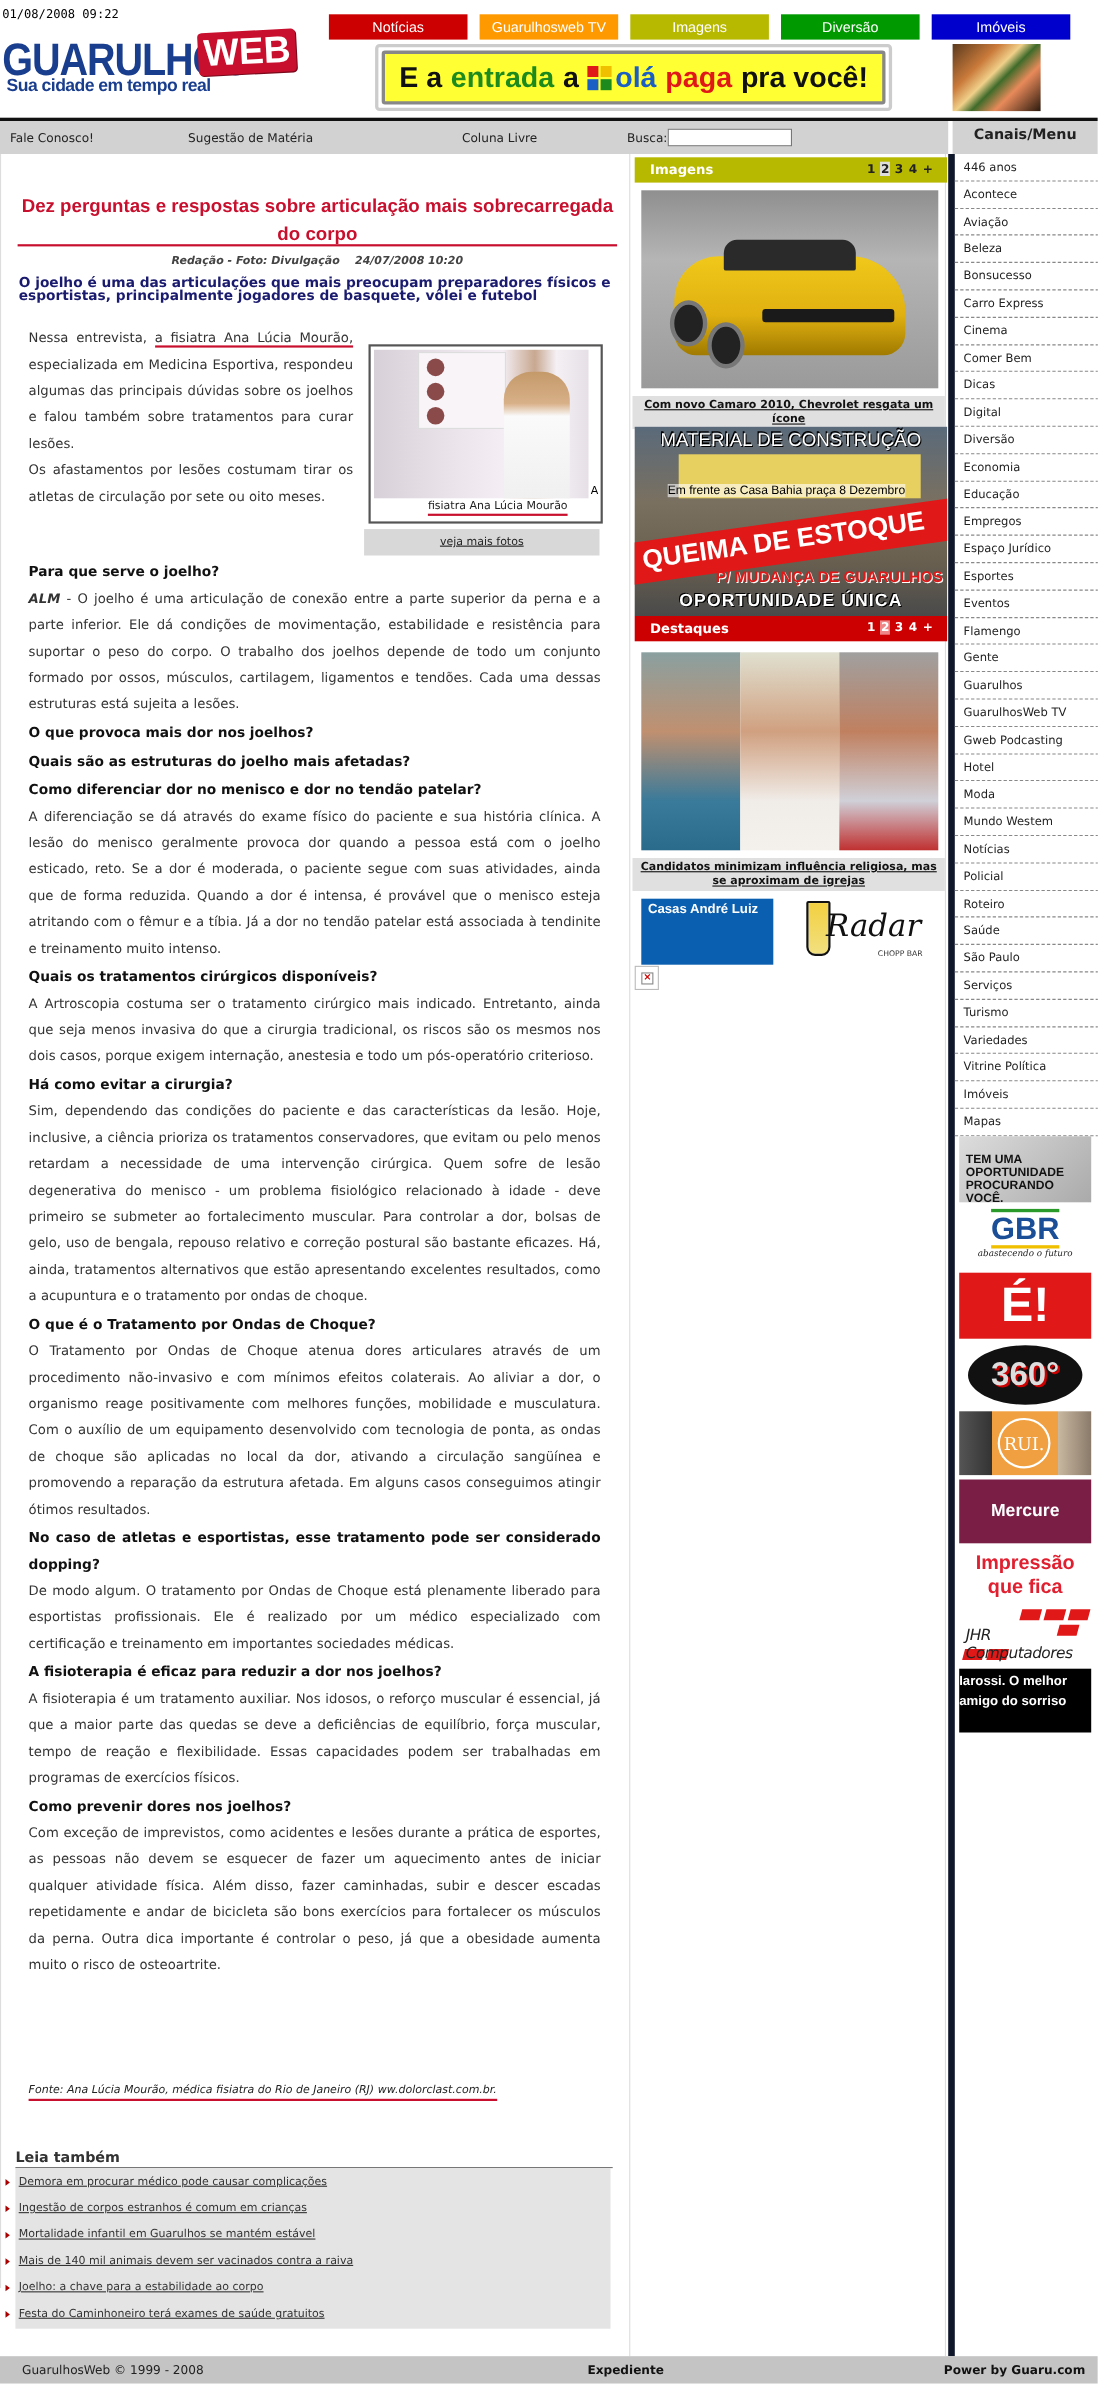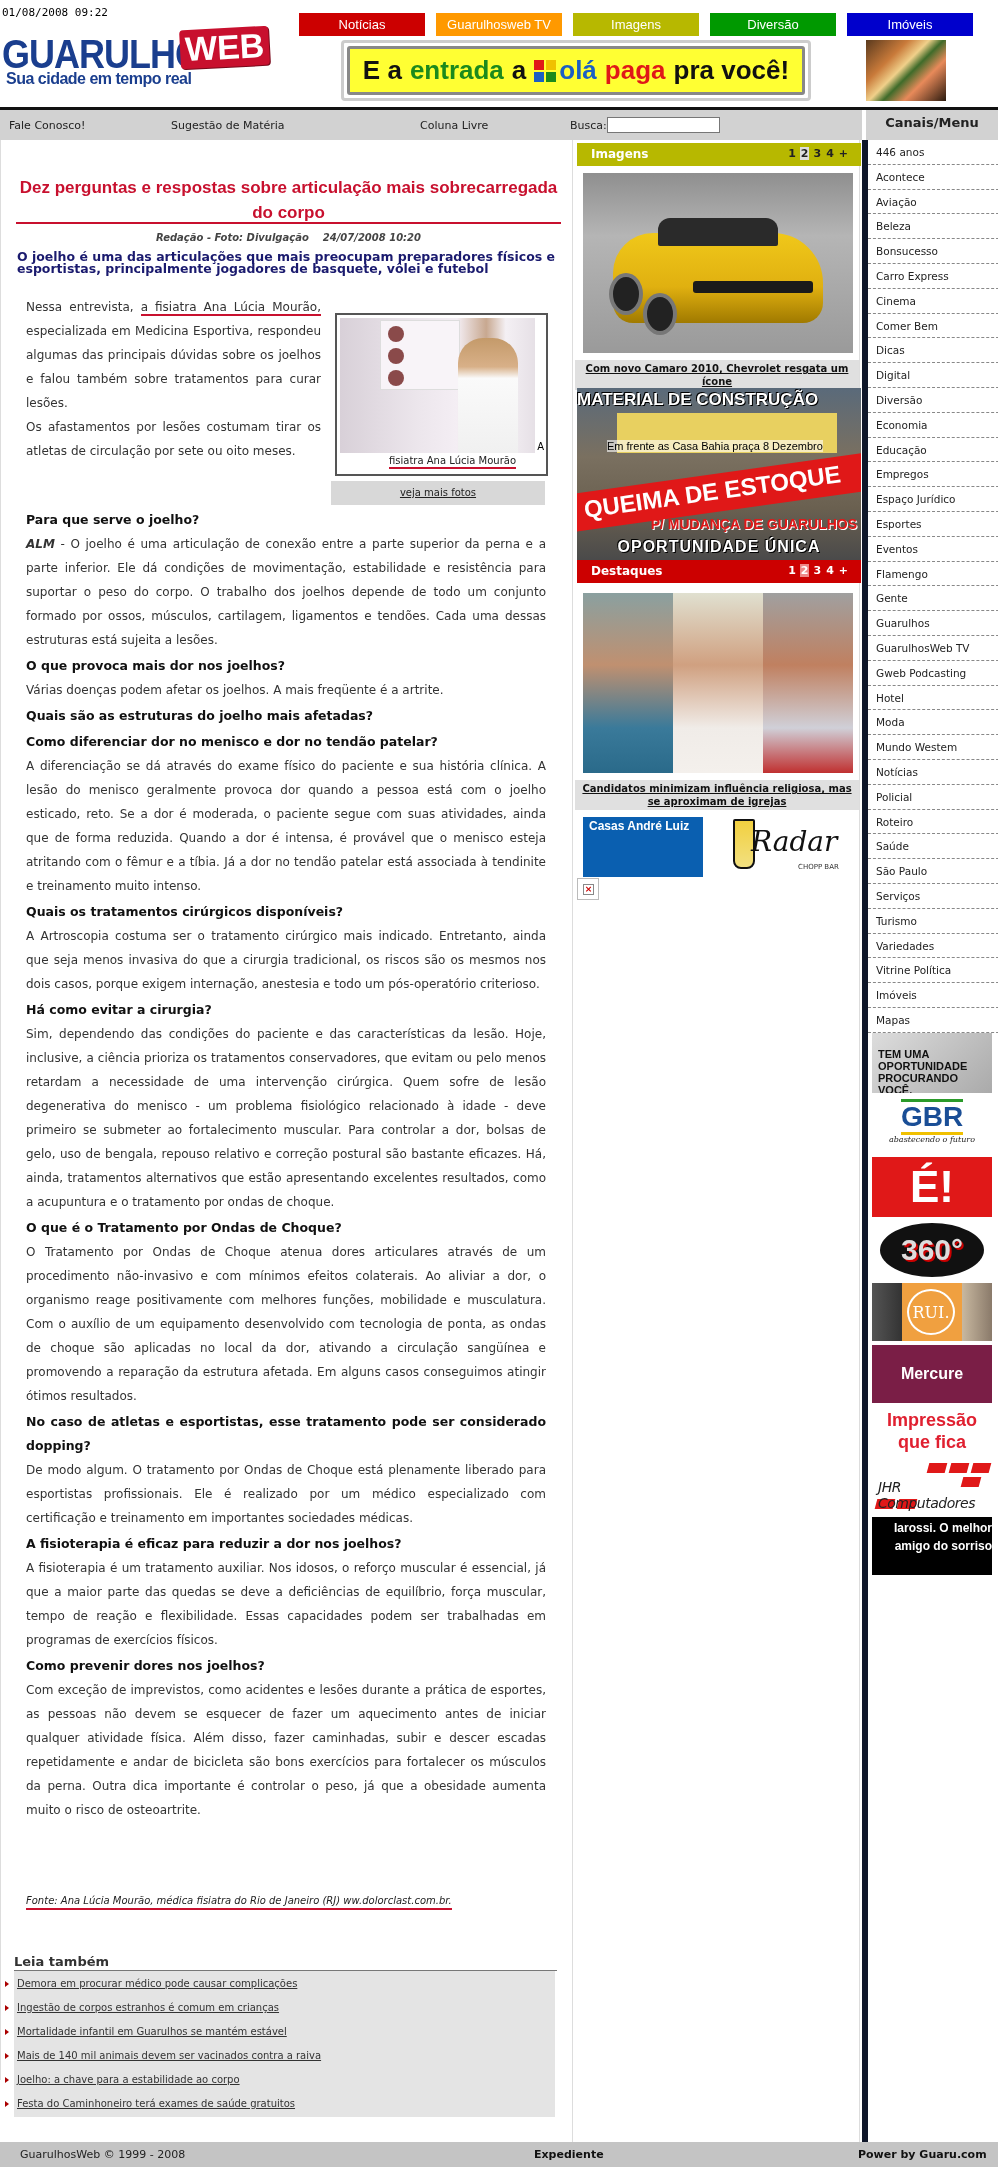--- a/index.html
+++ b/index.html
@@ -89,21 +89,21 @@
   .car-img { position: absolute; left: 10px; top: 33px; width: 270px; height: 180px; background: linear-gradient(180deg, #8f8f8f 0%, #b5b5b5 35%, #9a9a9a 100%); overflow: hidden; }
   .car-body { position: absolute; left: 30px; top: 60px; width: 210px; height: 90px; background: linear-gradient(180deg, #f0c81a 0%, #e0b010 60%, #a07a00 100%); border-radius: 40px 50px 20px 20px; }
   .car-glass { position: absolute; left: 75px; top: 45px; width: 120px; height: 28px; background: #2a2a2a; border-radius: 12px 12px 2px 2px; }
   .car-grille { position: absolute; left: 110px; top: 108px; width: 120px; height: 12px; background: #1a1a1a; border-radius: 3px; }
   .car-wheel { position: absolute; width: 34px; height: 42px; border-radius: 50%; background: #222; border: 4px solid #777; }
   .cap { position: absolute; left: 2px; width: 284px; background: #e0e0e0; text-align: center; font-size: 10px; font-weight: bold; color: #111; line-height: 13px; padding: 2px 4px; }
   .cap a { color: #111; text-decoration: underline; cursor: pointer; }
   .cap1 { top: 220px; }
 
   .mat-img { position: absolute; left: 4px; top: 248px; width: 284px; height: 172px; background: linear-gradient(180deg, #5a6a7a 0%, #7a7060 40%, #6a6050 70%, #4a4a4a 100%); overflow: hidden; }
-  .mat-img .t1 { position: absolute; left: 0; top: 2px; width: 100%; color: #fff; font-family: "Liberation Sans", sans-serif; font-weight: bold; font-size: 17px; text-shadow: 1px 1px 0 #000, -1px -1px 0 #000; }
+  .mat-img .t1 { position: absolute; left: 0; top: 2px; width: 100%; text-align: center; color: #fff; font-family: "Liberation Sans", sans-serif; font-weight: normal; font-size: 17px; text-shadow: 1px 1px 0 #000, -1px -1px 0 #000; }
   .mat-img .sign { position: absolute; left: 40px; top: 25px; width: 220px; height: 40px; background: #e8d060; }
   .mat-img .t2 { position: absolute; left: 30px; top: 52px; color: #000; font-family: "Liberation Sans", sans-serif; font-size: 11px; background: rgba(255,255,255,0.6); }
   .mat-img .band { position: absolute; left: -10px; top: 85px; width: 310px; height: 38px; background: #e01818; transform: rotate(-8deg); }
   .mat-img .t3 { position: absolute; left: 6px; top: 90px; color: #fff; font-family: "Liberation Sans", sans-serif; font-weight: bold; font-size: 24px; transform: rotate(-8deg); white-space: nowrap; }
   .mat-img .t4 { position: absolute; right: 4px; top: 128px; color: #e01818; font-family: "Liberation Sans", sans-serif; font-weight: bold; font-size: 14px; text-shadow: 1px 1px 0 #fff; }
   .mat-img .t5 { position: absolute; left: 0; top: 150px; width: 100%; text-align: center; color: #fff; font-family: "Liberation Sans", sans-serif; font-weight: bold; font-size: 16px; letter-spacing: 1px; text-shadow: 1px 1px 0 #000, -1px -1px 0 #000; }
 
   .cand-img { position: absolute; left: 10px; top: 453px; width: 270px; height: 180px; display: flex; }
   .cand-img .p1 { flex: 1; background: linear-gradient(180deg, #8aa0a0 0%, #c09070 40%, #3a7a9a 75%, #2a6a8a 100%); }
   .cand-img .p2 { flex: 1; background: linear-gradient(180deg, #e0e0d0 0%, #d0a080 40%, #f0ece8 75%, #f4f0ec 100%); }
@@ -132,21 +132,21 @@
   .ad-e { height: 60px; background: #e01818; color: #fff; font-family: "Liberation Sans", sans-serif; font-weight: bold; font-size: 44px; text-align: center; line-height: 60px; }
   .ad-360 { height: 58px; display: flex; align-items: center; justify-content: center; }
   .ad-360 .oval { width: 104px; height: 54px; border-radius: 50%; background: #111; color: #ddd; font-family: "Liberation Sans", sans-serif; font-weight: bold; font-size: 30px; text-align: center; line-height: 54px; text-shadow: 2px 2px 0 #c00; }
   .ad-rui { height: 58px; background: linear-gradient(90deg, #555 0%, #333 25%, #f0a040 25%, #f0a040 75%, #c8b8a0 75%, #8a7a6a 100%); }
   .ad-rui .c { position: absolute; left: 35px; top: 6px; width: 48px; height: 46px; border-radius: 50%; border: 2px solid #fff; color: #fff; font-family: "DejaVu Serif", serif; font-size: 16px; text-align: center; line-height: 44px; }
   .ad-mercure { height: 58px; background: #7a1e46; color: #fff; font-family: "Liberation Sans", sans-serif; font-weight: bold; font-size: 16px; text-align: center; line-height: 58px; }
   .ad-impr { height: 50px; color: #e02030; font-family: "Liberation Sans", sans-serif; font-weight: bold; font-size: 18px; text-align: center; line-height: 22px; padding-top: 2px; }
   .ad-jhr { height: 52px; background: #fff; }
   .ad-jhr .blk { position: absolute; width: 18px; height: 10px; background: #e01818; transform: skewX(-15deg); }
   .ad-jhr .t { position: absolute; left: 6px; top: 18px; font-family: "DejaVu Sans", sans-serif; font-size: 14px; color: #222; font-style: italic; letter-spacing: -0.5px; }
-  .ad-iarossi { height: 58px; background: #000; color: #fff; font-family: "Liberation Sans", sans-serif; font-weight: bold; font-size: 12px; text-align: right; line-height: 18px; padding-top: 2px; }
+  .ad-iarossi { height: 58px; background: #000; color: #fff; font-family: "Liberation Sans", sans-serif; font-weight: bold; font-size: 12px; text-align: left; line-height: 18px; padding-top: 2px; }
 </style>
 </head>
 <body>
 
 <div class="datetime">01/08/2008 09:22</div>
 <div class="logo">
   <span class="guar">GUARULHOS</span>
   <span class="web">WEB</span>
   <span class="tag">Sua cidade em tempo real</span>
 </div>
@@ -210,21 +210,20 @@
     </div>
     <span class="photo-a">A</span>
     <div class="photo-cap"><span>fisiatra Ana Lúcia Mourão</span></div>
   </div>
   <div class="more-photos">veja mais fotos</div>
 
   <div class="body-text" style="top:366px">
     <p class="q">Para que serve o joelho?</p>
     <p><i><b>ALM</b></i><span> - O joelho é uma articulação de conexão entre a parte superior da perna e a parte inferior. Ele dá condições de movimentação, estabilidade e resistência para suportar o peso do corpo. O trabalho dos joelhos depende de todo um conjunto formado por ossos, músculos, cartilagem, ligamentos e tendões. Cada uma dessas estruturas está sujeita a lesões.</span></p>
     <p class="q">O que provoca mais dor nos joelhos?</p>
-    <p>Várias doenças podem afetar os joelhos. A mais freqüente é a artrite.</p>
     <p class="q">Quais são as estruturas do joelho mais afetadas?</p>
     <p class="q">Como diferenciar dor no menisco e dor no tendão patelar?</p>
     <p>A diferenciação se dá através do exame físico do paciente e sua história clínica. A lesão do menisco geralmente provoca dor quando a pessoa está com o joelho esticado, reto. Se a dor é moderada, o paciente segue com suas atividades, ainda que de forma reduzida. Quando a dor é intensa, é provável que o menisco esteja atritando com o fêmur e a tíbia. Já a dor no tendão patelar está associada à tendinite e treinamento muito intenso.</p>
     <p class="q">Quais os tratamentos cirúrgicos disponíveis?</p>
     <p>A Artroscopia costuma ser o tratamento cirúrgico mais indicado. Entretanto, ainda que seja menos invasiva do que a cirurgia tradicional, os riscos são os mesmos nos dois casos, porque exigem internação, anestesia e todo um pós-operatório criterioso.</p>
     <p class="q">Há como evitar a cirurgia?</p>
     <p>Sim, dependendo das condições do paciente e das características da lesão. Hoje, inclusive, a ciência prioriza os tratamentos conservadores, que evitam ou pelo menos retardam a necessidade de uma intervenção cirúrgica.  Quem sofre de lesão degenerativa do menisco - um problema fisiológico relacionado à idade - deve primeiro se submeter ao fortalecimento muscular. Para controlar a dor, bolsas de gelo, uso de bengala, repouso relativo e correção postural são bastante eficazes. Há, ainda, tratamentos alternativos que estão apresentando excelentes resultados, como a acupuntura e o tratamento por ondas de choque.</p>
     <p class="q">O que é o Tratamento por Ondas de Choque?</p>
     <p>O Tratamento por Ondas de Choque atenua dores articulares através de um procedimento não-invasivo e com mínimos efeitos colaterais. Ao aliviar a dor, o organismo reage positivamente com melhores funções, mobilidade e musculatura. Com o auxílio de um equipamento desenvolvido com tecnologia de ponta, as ondas de choque são aplicadas no local da dor, ativando a circulação sangüínea e promovendo a reparação da estrutura afetada. Em alguns casos conseguimos atingir ótimos resultados.</p>
     <p class="q">No caso de atletas e esportistas, esse tratamento pode ser considerado dopping?</p>

